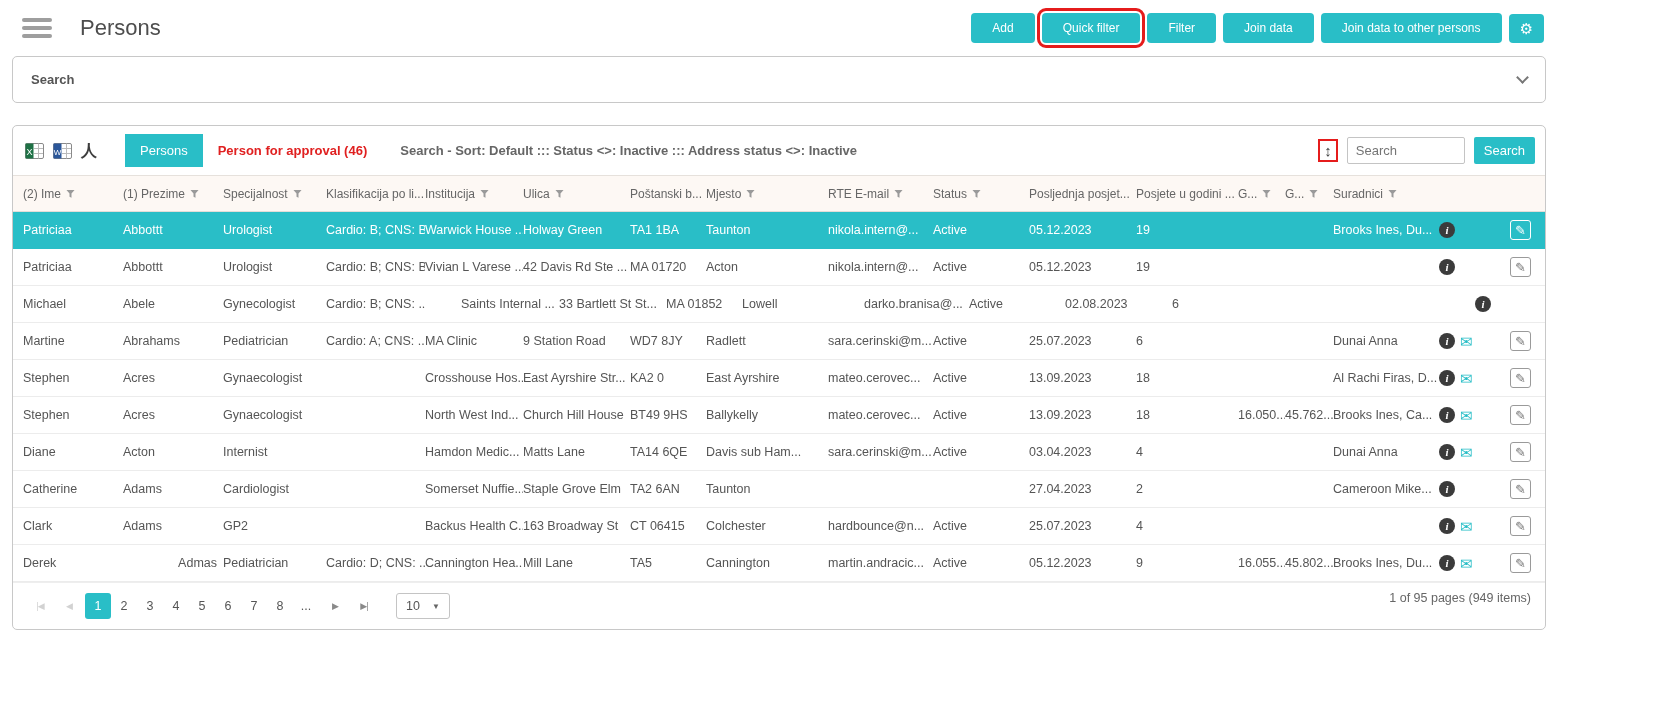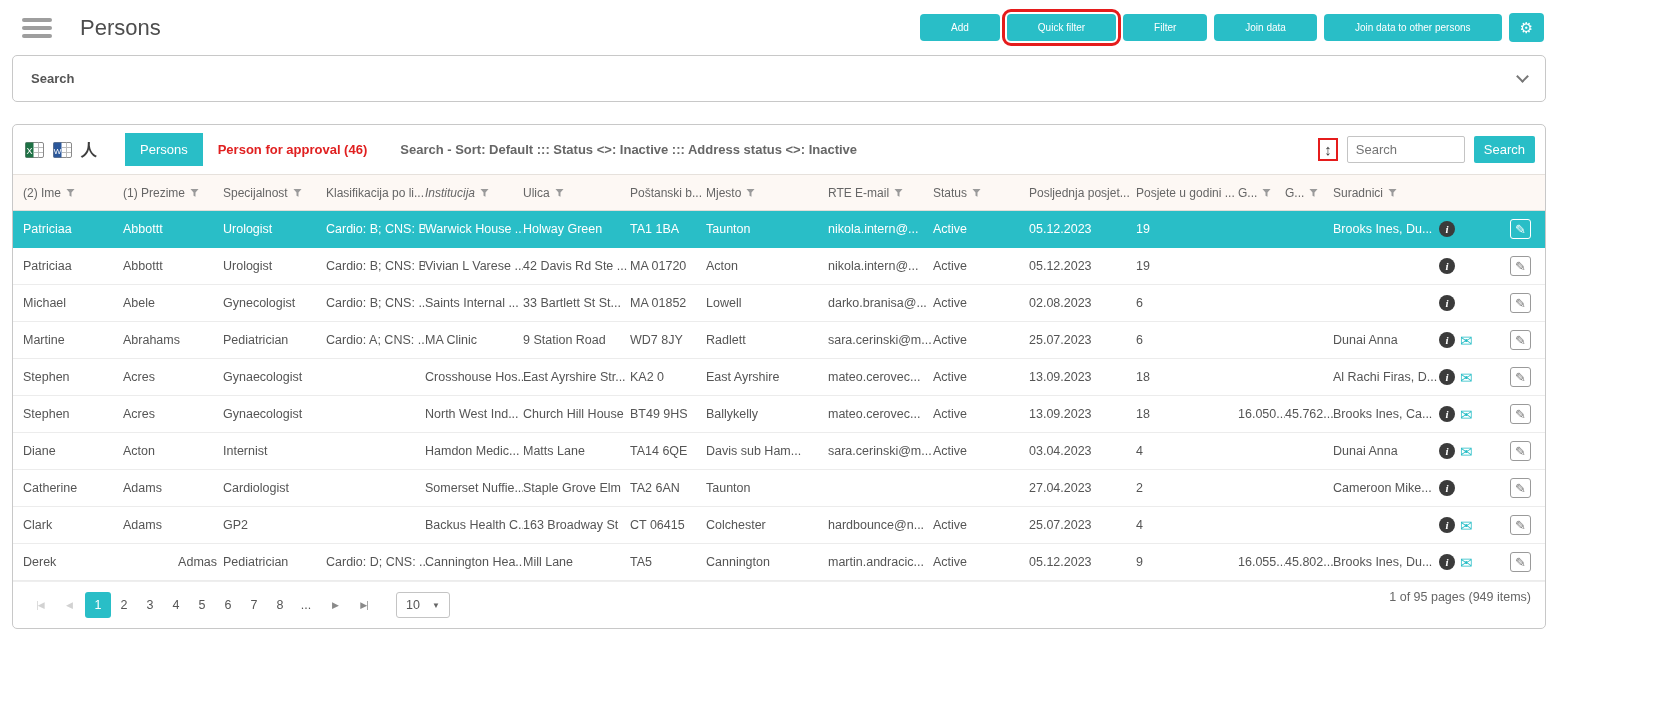--- a/index.html
+++ b/index.html
@@ -7,22 +7,22 @@
   html,body { margin:0; padding:0; background:#fff; }
   body { font-family:"Liberation Sans", sans-serif; color:#555; min-height:709px; }
   .page { width:1552px; padding:0 0 0 10px; }
 
   
   .topbar { display:flex; align-items:center; padding:13px 8px 9px 12px; }
   .hamburger { width:30px; cursor:pointer; }
   .hamburger span { display:block; height:4px; background:#9e9e9e; border-radius:2px; margin:4px 0; }
   .page-title { font-size:22px; font-weight:400; color:#4d4d4d; margin:0 0 0 28px; }
   .topbar-buttons { margin-left:auto; display:flex; align-items:center; gap:7px; }
-  .btn { background:var(--accent); color:#fff; border:none; border-radius:4px; padding:8px 31px;
-         font-size:10px; font-family:inherit; cursor:pointer; white-space:nowrap; }
+  .btn { background:var(--accent); color:#fff; border:none; border-radius:4px; padding:8px 21px;
+         font-size:12px; font-family:inherit; cursor:pointer; white-space:nowrap; }
   .btn.annotated { outline:3px solid var(--annotation); outline-offset:2px; }
   .gear-btn { padding:7px 11px; font-size:15px; line-height:1; }
 
   
   .search-panel { border:1px solid #c8c8c8; border-radius:5px; margin:4px 6px 0 2px; padding:15px 18px;
                   display:flex; align-items:center; cursor:pointer; background:#fff; }
   .search-panel-label { font-weight:700; font-size:13px; color:#555; }
   .chev { margin-left:auto; width:9px; height:9px; border-right:2px solid #777; border-bottom:2px solid #777;
           transform:rotate(45deg); margin-top:-4px; }
 
@@ -164,21 +164,21 @@
           <span>Specijalnost</span>
           <span class="funnel">
             <svg width="9" height="10" viewBox="0 0 10 10">
               <path d="M0.5 0.5 h9 l-3.4 4 v4.8 l-2.2 -1.3 v-3.5 z" fill="#9a9a9a"></path>
             </svg>
           </span>
         </div>
         <div class="hcell" style="width: 99px;">
           <span>Klasifikacija po li...</span>
         </div>
-        <div class="hcell" style="width: 98px; font-style: italic;">
+        <div class="hcell" style="width: 98px;">
           <span>Institucija</span>
           <span class="funnel">
             <svg width="9" height="10" viewBox="0 0 10 10">
               <path d="M0.5 0.5 h9 l-3.4 4 v4.8 l-2.2 -1.3 v-3.5 z" fill="#9a9a9a"></path>
             </svg>
           </span>
         </div>
         <div class="hcell" style="width: 107px;">
           <span>Ulica</span>
           <span class="funnel">
@@ -302,21 +302,21 @@
           </div>
           <div class="cell icon-cell edit-cell" style="width: 46px;">
             <span class="edit-icon">✎</span>
           </div>
         </div>
         <div class="grow">
           <div class="cell" style="width: 100px;">Michael</div>
           <div class="cell" style="width: 100px;">Abele</div>
           <div class="cell" style="width: 103px;">Gynecologist</div>
           <div class="cell" style="width: 99px;">Cardio: B; CNS: ...</div>
-          <div class="cell" style="width: 98px;">Saints Internal ...</div>
+          <div class="cell" style="width: 98px; margin-left: 36px;">Saints Internal ...</div>
           <div class="cell" style="width: 107px;">33 Bartlett St St...</div>
           <div class="cell" style="width: 76px;">MA 01852</div>
           <div class="cell" style="width: 122px;">Lowell</div>
           <div class="cell" style="width: 105px;">darko.branisa@...</div>
           <div class="cell" style="width: 96px;">Active</div>
           <div class="cell" style="width: 107px;">02.08.2023</div>
           <div class="cell" style="width: 102px;">6</div>
           <div class="cell" style="width: 47px;"></div>
           <div class="cell" style="width: 48px;"></div>
           <div class="cell" style="width: 106px;"></div>

